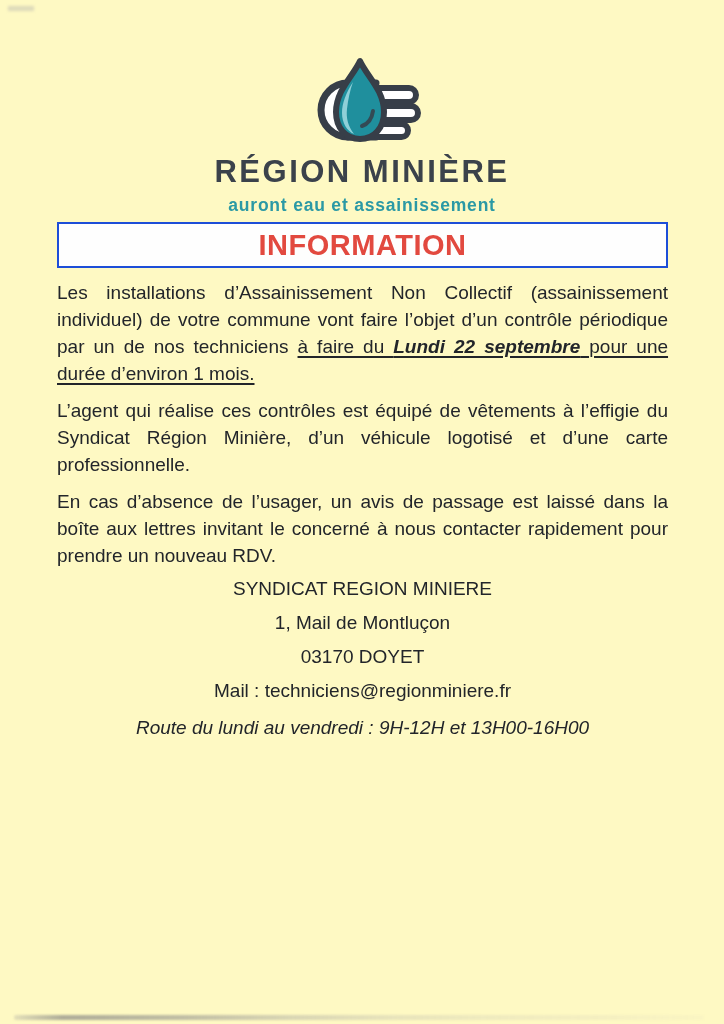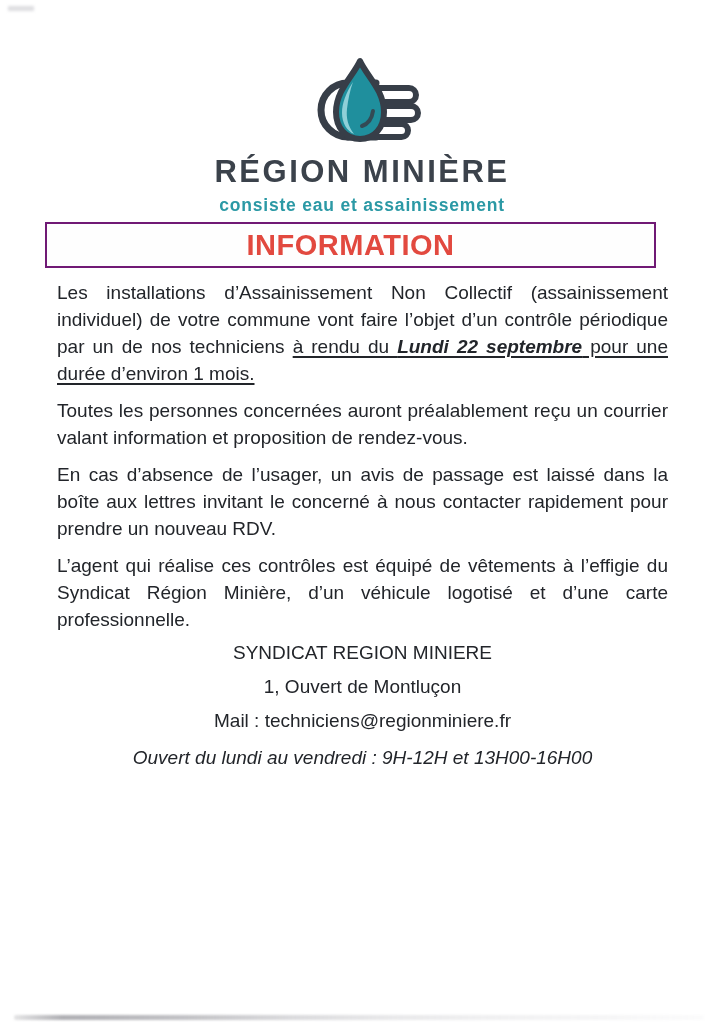--- a/index.html
+++ b/index.html
@@ -1,21 +1,21 @@
 <!DOCTYPE html>
 <html lang="fr"><head>
 <meta charset="utf-8">
 <style>
   html, body { margin: 0; padding: 0; background: #e8e8e8; }
   .page {
     position: relative;
     width: 724px;
     height: 1024px;
     margin: 0 auto;
-    background: #ffffff;
+    background: #fef9c3;
     overflow: hidden;
     font-family: "Liberation Sans", "DejaVu Sans", sans-serif;
     color: #22252a;
   }
 
   
   .logo-wrap {
     position: absolute;
     top: 56px; left: 0; right: 0;
     text-align: center;
@@ -32,23 +32,23 @@
     margin-top: 5px;
     font-size: 17.5px;
     font-weight: bold;
     letter-spacing: 0.8px;
     color: #2b99a5;
   }
 
   
   .info-box {
     position: absolute;
-    top: 222px; left: 45px;
+    top: 222px; left: 57px;
     width: 607px; height: 42px;
-    border: 2px solid #701a75;
+    border: 2px solid #1d4ed8;
     background: #fefefe;
     display: flex;
     align-items: center;
     justify-content: center;
   }
   .info-label {
     font-size: 29px;
     font-weight: bold;
     letter-spacing: 0.5px;
     color: #e2493f;
@@ -137,42 +137,42 @@
         <path d="M52 81 L80 81" fill="none" stroke="#373e48" stroke-width="7" stroke-linecap="round"></path>
 
         <path d="M64 5 C58 19 40 34 40 56 C40 72 50 83 64 83 C78 83 88 72 88 56 C88 34 70 19 64 5 Z" fill="#1f8f9d" stroke="#373e48" stroke-width="6" stroke-linejoin="round"></path>
 
         <path d="M57 26 C50 37 46 47 46 57 C46 67 51 75 58 78 C52 70 50 62 51 53 C52 44 54 34 57 26 Z" fill="#8fd0d8"></path>
 
         <path d="M66 70 C72 68 76 62 77 55" fill="none" stroke="#373e48" stroke-width="4" stroke-linecap="round" opacity="0.85"></path>
       </svg>
     </span>
     <div class="brand-title">RÉGION MINIÈRE</div>
-    <div class="brand-subtitle">consiste eau et assainissement</div>
+    <div class="brand-subtitle">auront eau et assainissement</div>
   </div>
 
   <div class="info-box">
     <span class="info-label">INFORMATION</span>
   </div>
 
   <div class="content">
 
-    <p><span>Les installations d’Assainissement Non Collectif (assainissement individuel) de votre commune vont faire l’objet d’un contrôle périodique par un de nos techniciens </span><span class="u">à rendu du </span><span class="u b">Lundi 22 septembre</span><span class="u"> pour une durée d’environ 1 mois.</span></p>
+    <p><span>Les installations d’Assainissement Non Collectif (assainissement individuel) de votre commune vont faire l’objet d’un contrôle périodique par un de nos techniciens </span><span class="u">à faire du </span><span class="u b">Lundi 22 septembre</span><span class="u"> pour une durée d’environ 1 mois.</span></p>
 
 
-    <p>Toutes les personnes concernées auront préalablement reçu un courrier valant information et proposition de rendez-vous.</p>
+
+    <p>L’agent qui réalise ces contrôles est équipé de vêtements à l’effigie du Syndicat Région Minière, d’un véhicule logotisé et d’une carte professionnelle.</p>
 
     <p>En cas d’absence de l’usager, un avis de passage est laissé dans la boîte aux lettres invitant le concerné à nous contacter rapidement pour prendre un nouveau RDV.</p>
 
-    <p>L’agent qui réalise ces contrôles est équipé de vêtements à l’effigie du Syndicat Région Minière, d’un véhicule logotisé et d’une carte professionnelle.</p>
-
     <div class="contact">
       <div class="line">SYNDICAT REGION MINIERE</div>
-      <div class="line">1, Ouvert de Montluçon</div>
+      <div class="line">1, Mail de Montluçon</div>
+      <div class="line">03170 DOYET</div>
       <div class="line">Mail : techniciens@regionminiere.fr</div>
-      <div class="hours">Ouvert du lundi au vendredi : 9H-12H et 13H00-16H00</div>
+      <div class="hours">Route du lundi au vendredi : 9H-12H et 13H00-16H00</div>
     </div>
 
   </div>
 
   <div class="smudge-bottom"></div>
 
 </div>
 
 </body></html>

